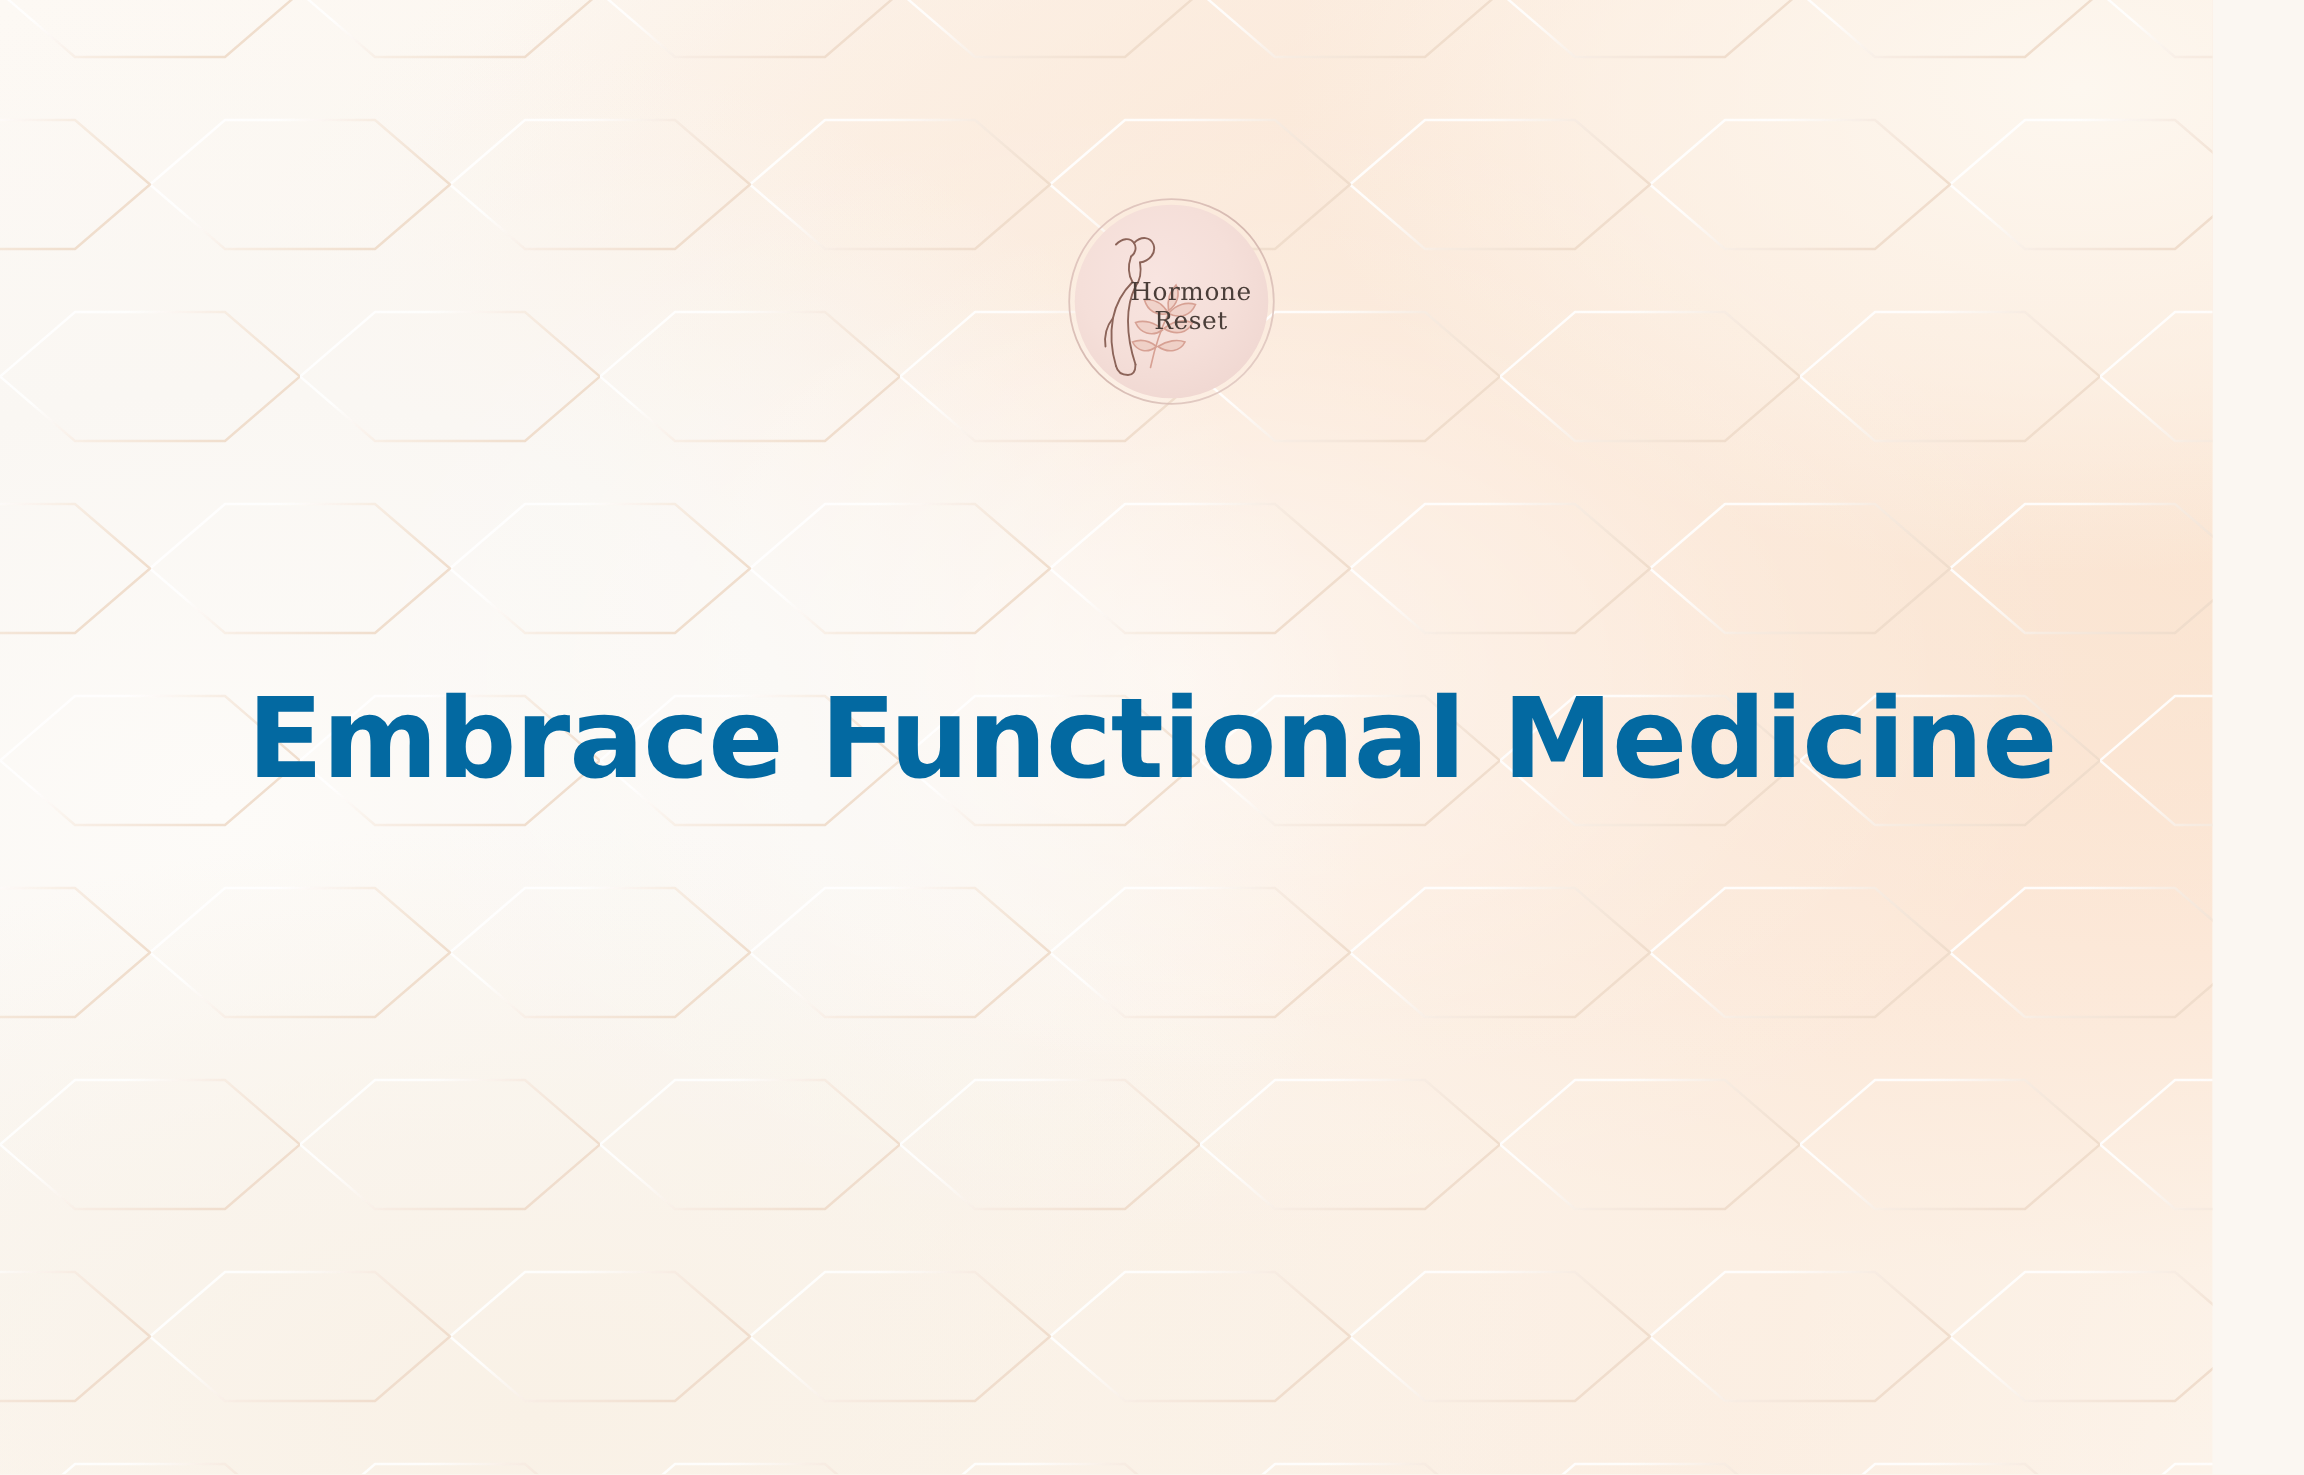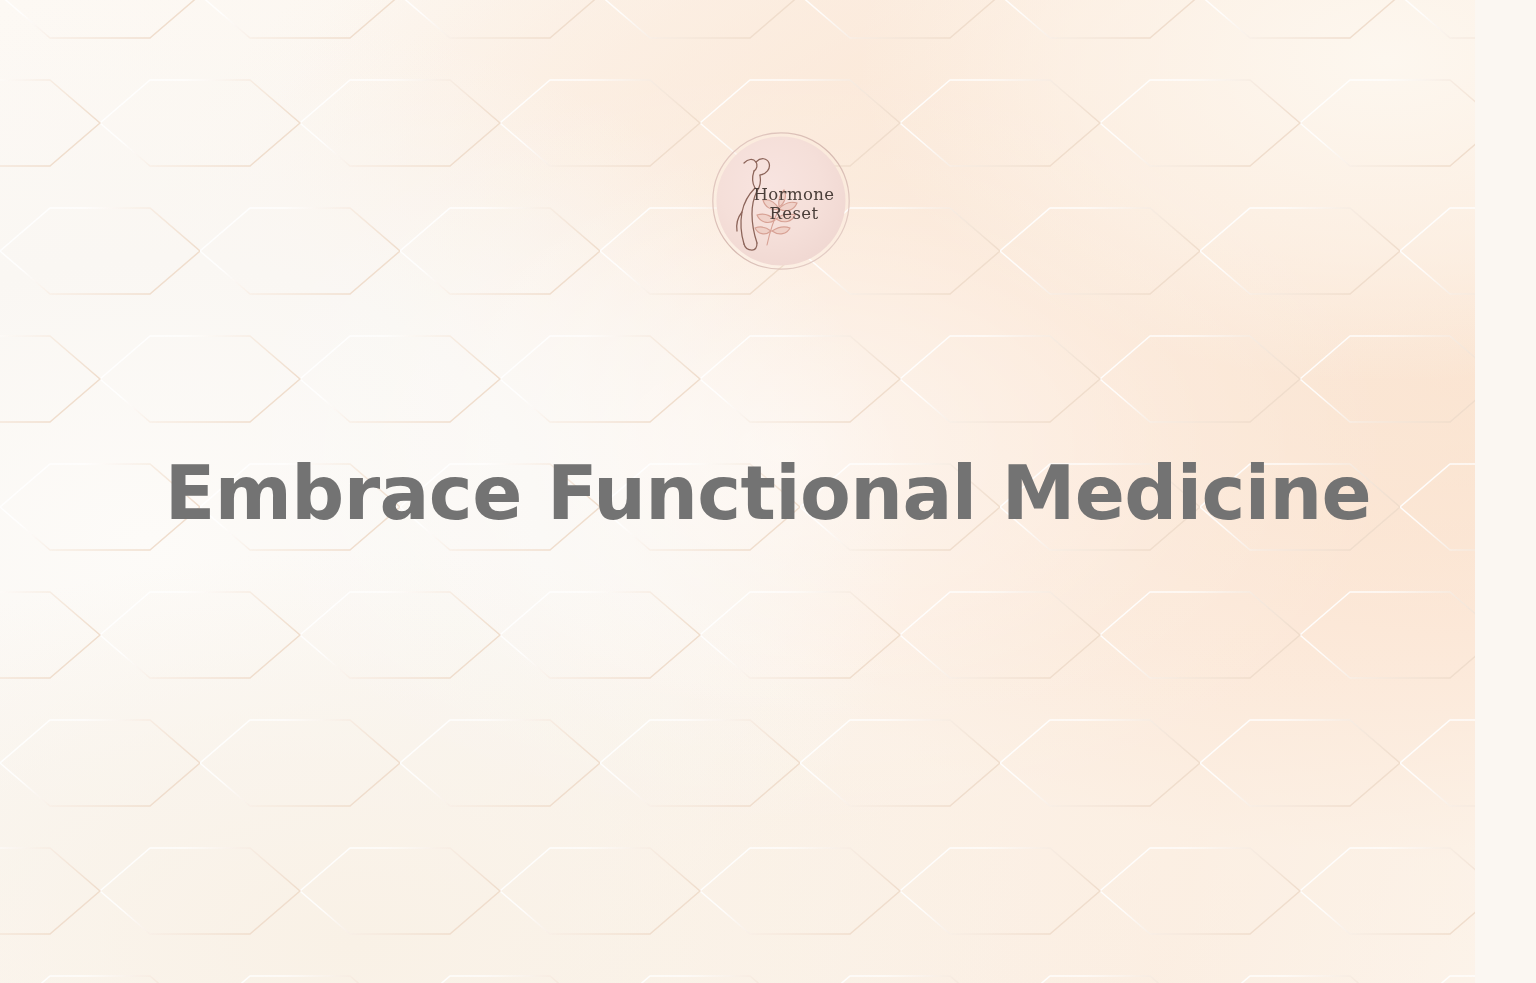--- a/index.html
+++ b/index.html
@@ -106,21 +106,21 @@
     text-align: center;
   }
   .headline {
     display: inline-block;
     margin: 0;
     font-family: "DejaVu Sans", "Liberation Sans", sans-serif;
     font-weight: 700;
     font-size: 74px;
     line-height: 88px;
     letter-spacing: -0.6px;
-    color: #737373;
+    color: #0369a1;
     white-space: nowrap;
   }
 </style>
 </head>
 <body>
 
 <div id="stage">
 
   <div class="bg-base"></div>
   <div class="bg-wash-e"></div>

